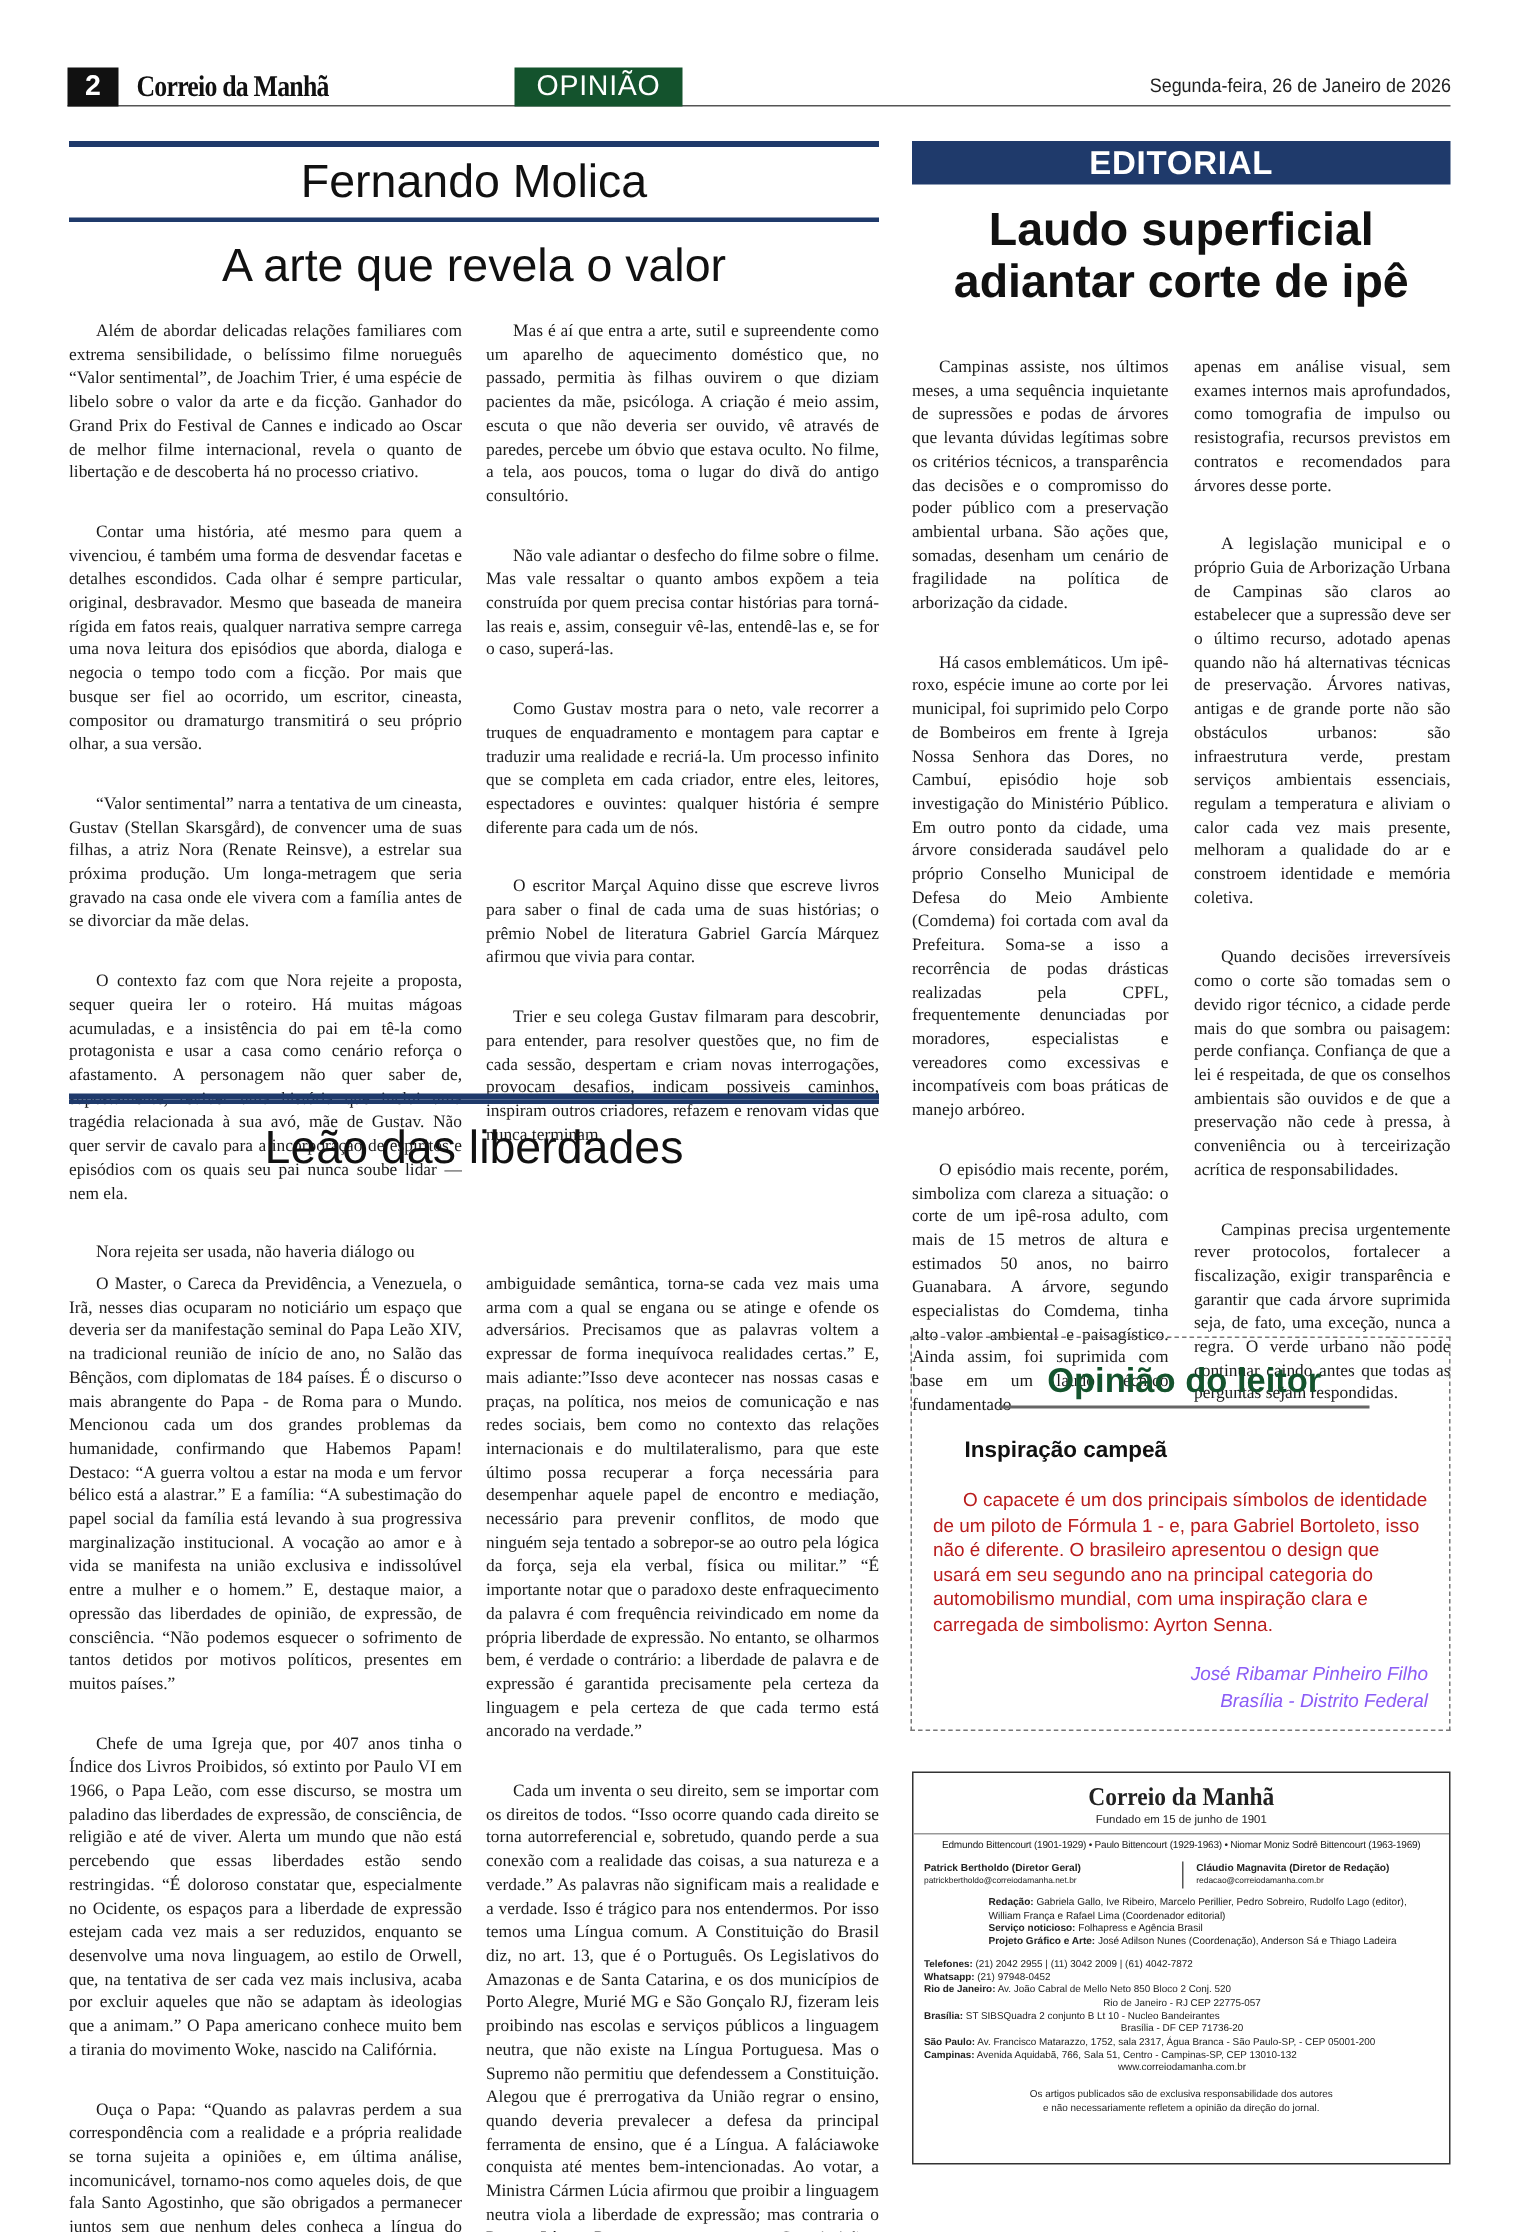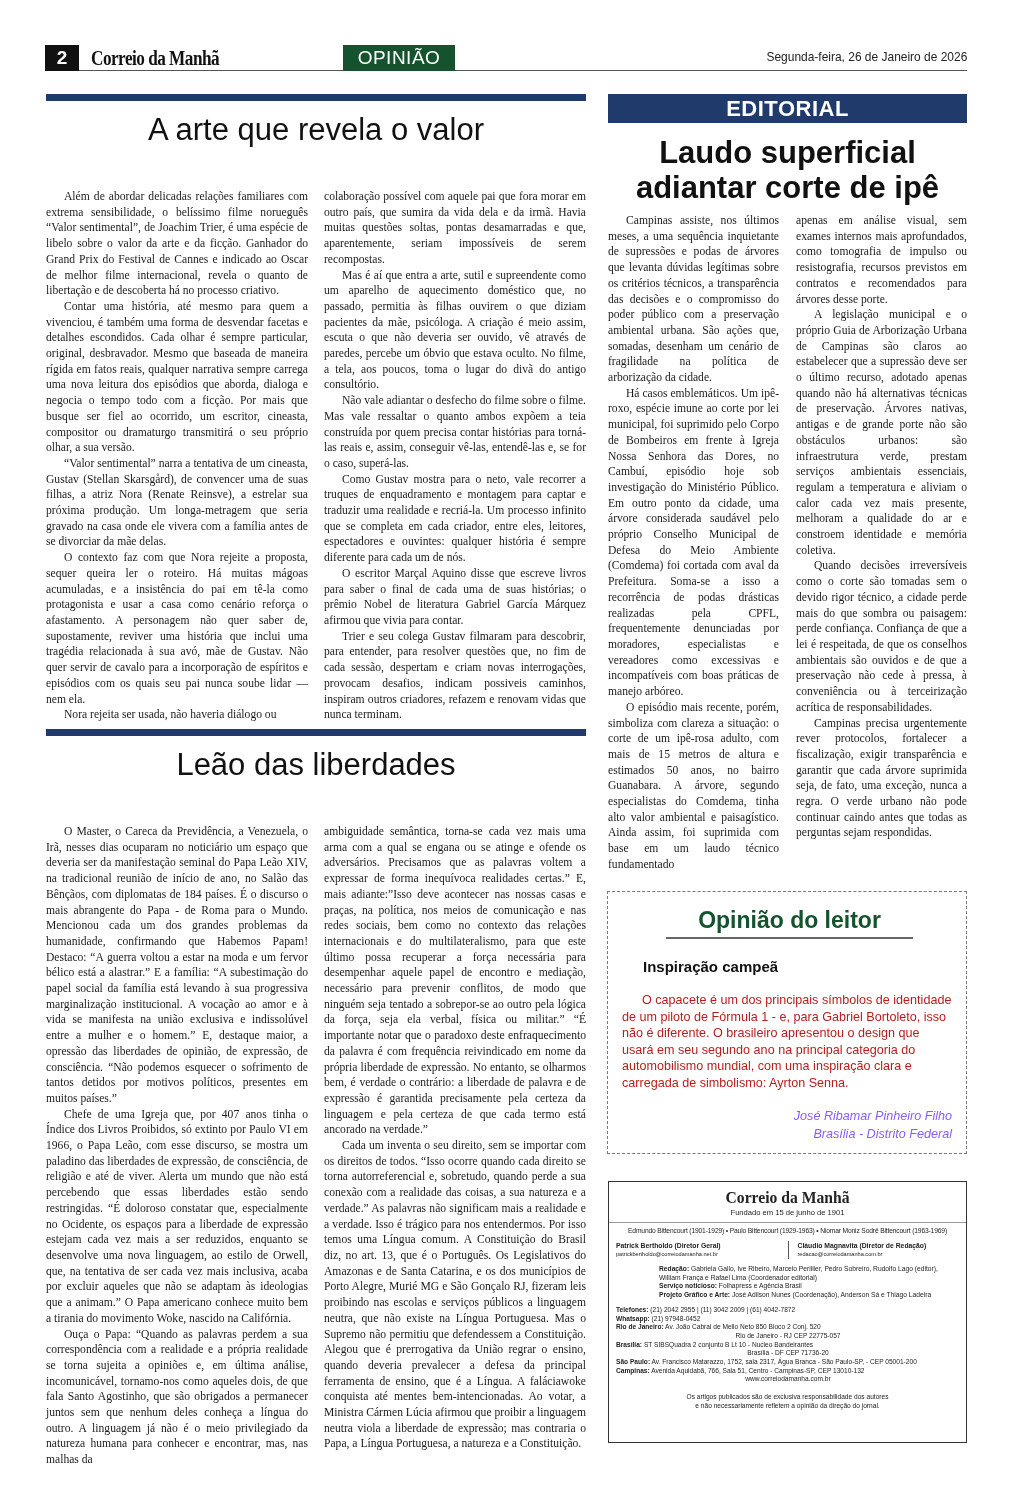--- a/index.html
+++ b/index.html
@@ -22,21 +22,21 @@
   .author-rule { height: 4px; background: #1f3a6b; }
   .author-rule.thin { height: 3px; }
   .author-name { font-family: "Liberation Sans", sans-serif; font-size: 31px; text-align: center; color: #111;
                  line-height: 40px; padding: 3px 0 4px; }
   .article-title { font-family: "Liberation Sans", sans-serif; font-size: 31px; text-align: center; color: #111;
                    line-height: 40px; margin-top: 9px; font-weight: normal; }
 
   
   .cols { position: absolute; display: flex; justify-content: space-between; }
   .col { font-size: 11.6px; line-height: 15.7px; text-align: justify; hyphens: auto; color: #1b1b1b; }
-  .col p { text-indent: 18px; }
+  .col p { text-indent: 18px; margin-top: 24px; }
   .col p.cont { text-indent: 0; }
 
   
   .editorial-banner { position: absolute; left: 608px; top: 94px; width: 359px; height: 29px; background: #1f3a6b; color: #fff;
                       font-family: "Liberation Sans", sans-serif; font-weight: bold; font-size: 22px; text-align: center; line-height: 29px; letter-spacing: 0.5px; }
   .editorial-title { position: absolute; left: 608px; top: 135px; width: 359px; font-family: "Liberation Sans", sans-serif;
                      font-size: 31px; text-align: center; line-height: 35px; color: #111; }
   .editorial-cols .col { font-size: 11.6px; line-height: 15.7px; }
 
   
@@ -72,33 +72,33 @@
 <header class="masthead">
   <div class="page-num">2</div>
   <div class="paper-name">Correio da Manhã</div>
   <div class="section-tag">OPINIÃO</div>
   <div class="issue-date">Segunda-feira, 26 de Janeiro de 2026</div>
 </header>
 
 <section>
   <div class="author-block" style="top:94px;">
     <div class="author-rule"></div>
+    <div class="author-name">Fernando Molica</div>
     <div class="author-rule thin"></div>
     <h2 class="article-title">A arte que revela o valor</h2>
   </div>
   <div class="cols" style="left:46px; top:189px; width:540px;">
     <div class="col" style="width:262px;">
       <p>Além de abordar delicadas relações familiares com extrema sensibilidade, o belíssimo filme norueguês “Valor sentimental”, de Joachim Trier, é uma espécie de libelo sobre o valor da arte e da ficção. Ganhador do Grand Prix do Festival de Cannes e indicado ao Oscar de melhor filme internacional, revela o quanto de libertação e de descoberta há no processo criativo.</p>
       <p>Contar uma história, até mesmo para quem a vivenciou, é também uma forma de desvendar facetas e detalhes escondidos. Cada olhar é sempre particular, original, desbravador. Mesmo que baseada de maneira rígida em fatos reais, qualquer narrativa sempre carrega uma nova leitura dos episódios que aborda, dialoga e negocia o tempo todo com a ficção. Por mais que busque ser fiel ao ocorrido, um escritor, cineasta, compositor ou dramaturgo transmitirá o seu próprio olhar, a sua versão.</p>
       <p>“Valor sentimental” narra a tentativa de um cineasta, Gustav (Stellan Skarsgård), de convencer uma de suas filhas, a atriz Nora (Renate Reinsve), a estrelar sua próxima produção. Um longa-metragem que seria gravado na casa onde ele vivera com a família antes de se divorciar da mãe delas.</p>
       <p>O contexto faz com que Nora rejeite a proposta, sequer queira ler o roteiro. Há muitas mágoas acumuladas, e a insistência do pai em tê-la como protagonista e usar a casa como cenário reforça o afastamento. A personagem não quer saber de, supostamente, reviver uma história que inclui uma tragédia relacionada à sua avó, mãe de Gustav. Não quer servir de cavalo para a incorporação de espíritos e episódios com os quais seu pai nunca soube lidar — nem ela.</p>
       <p>Nora rejeita ser usada, não haveria diálogo ou</p>
     </div>
     <div class="col" style="width:262px;">
-      <p class="cont">colaboração possível com aquele pai que fora morar em outro país, que sumira da vida dela e da irmã. Havia muitas questões soltas, pontas desamarradas e que, aparentemente, seriam impossíveis de serem recompostas.</p>
       <p>Mas é aí que entra a arte, sutil e supreendente como um aparelho de aquecimento doméstico que, no passado, permitia às filhas ouvirem o que diziam pacientes da mãe, psicóloga. A criação é meio assim, escuta o que não deveria ser ouvido, vê através de paredes, percebe um óbvio que estava oculto. No filme, a tela, aos poucos, toma o lugar do divã do antigo consultório.</p>
       <p>Não vale adiantar o desfecho do filme sobre o filme. Mas vale ressaltar o quanto ambos expõem a teia construída por quem precisa contar histórias para torná-las reais e, assim, conseguir vê-las, entendê-las e, se for o caso, superá-las.</p>
       <p>Como Gustav mostra para o neto, vale recorrer a truques de enquadramento e montagem para captar e traduzir uma realidade e recriá-la. Um processo infinito que se completa em cada criador, entre eles, leitores, espectadores e ouvintes: qualquer história é sempre diferente para cada um de nós.</p>
       <p>O escritor Marçal Aquino disse que escreve livros para saber o final de cada uma de suas histórias; o prêmio Nobel de literatura Gabriel García Márquez afirmou que vivia para contar.</p>
       <p>Trier e seu colega Gustav filmaram para descobrir, para entender, para resolver questões que, no fim de cada sessão, despertam e criam novas interrogações, provocam desafios, indicam possiveis caminhos, inspiram outros criadores, refazem e renovam vidas que nunca terminam.</p>
     </div>
   </div>
 </section>
 
 <section>

